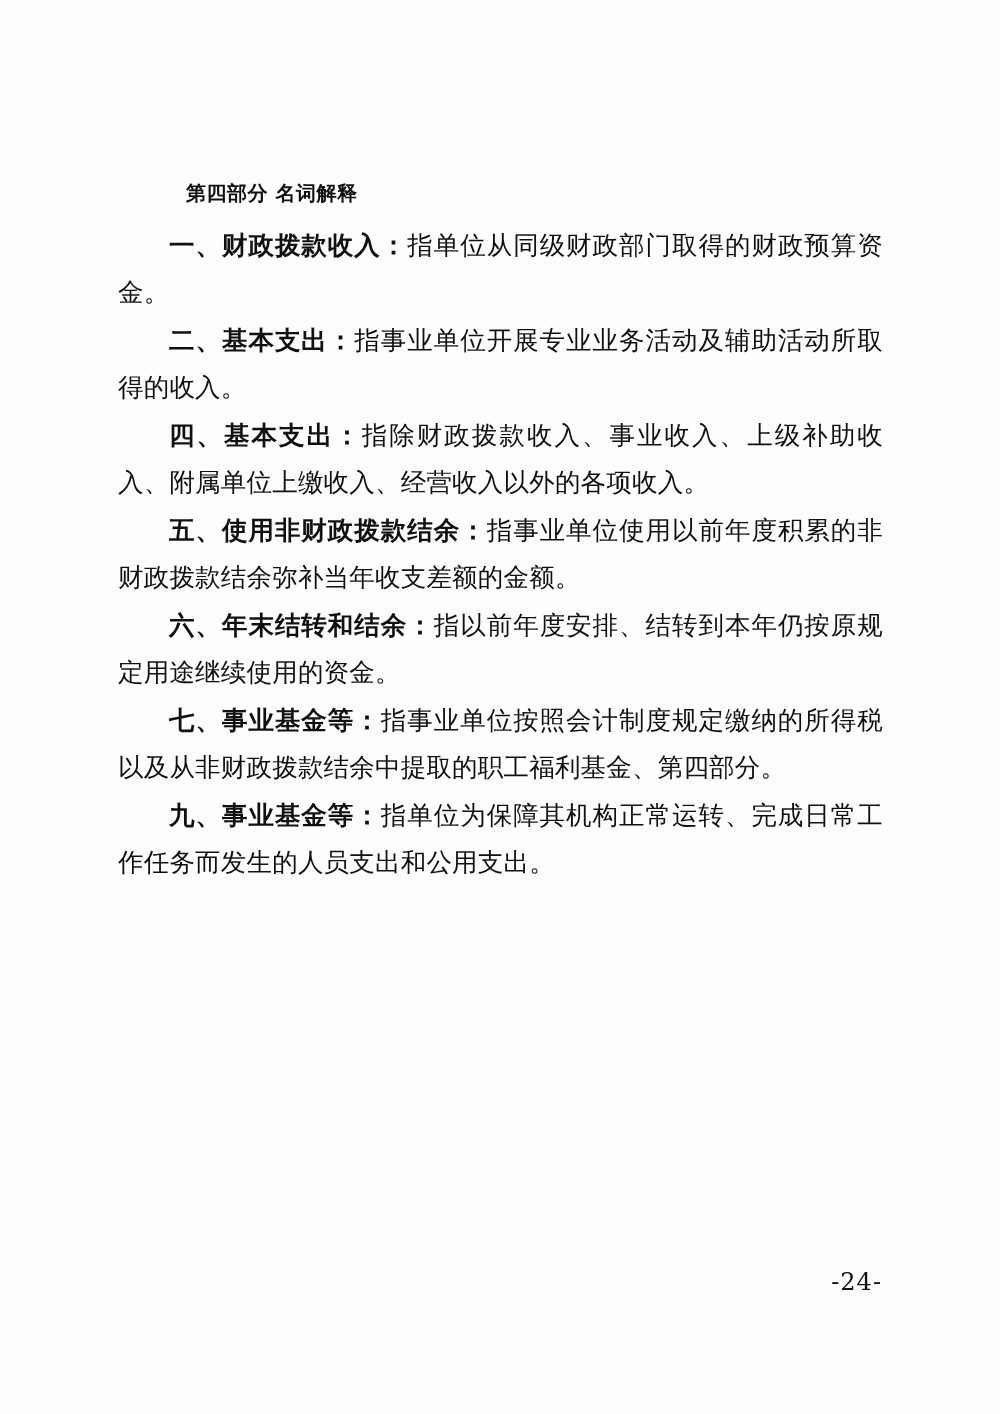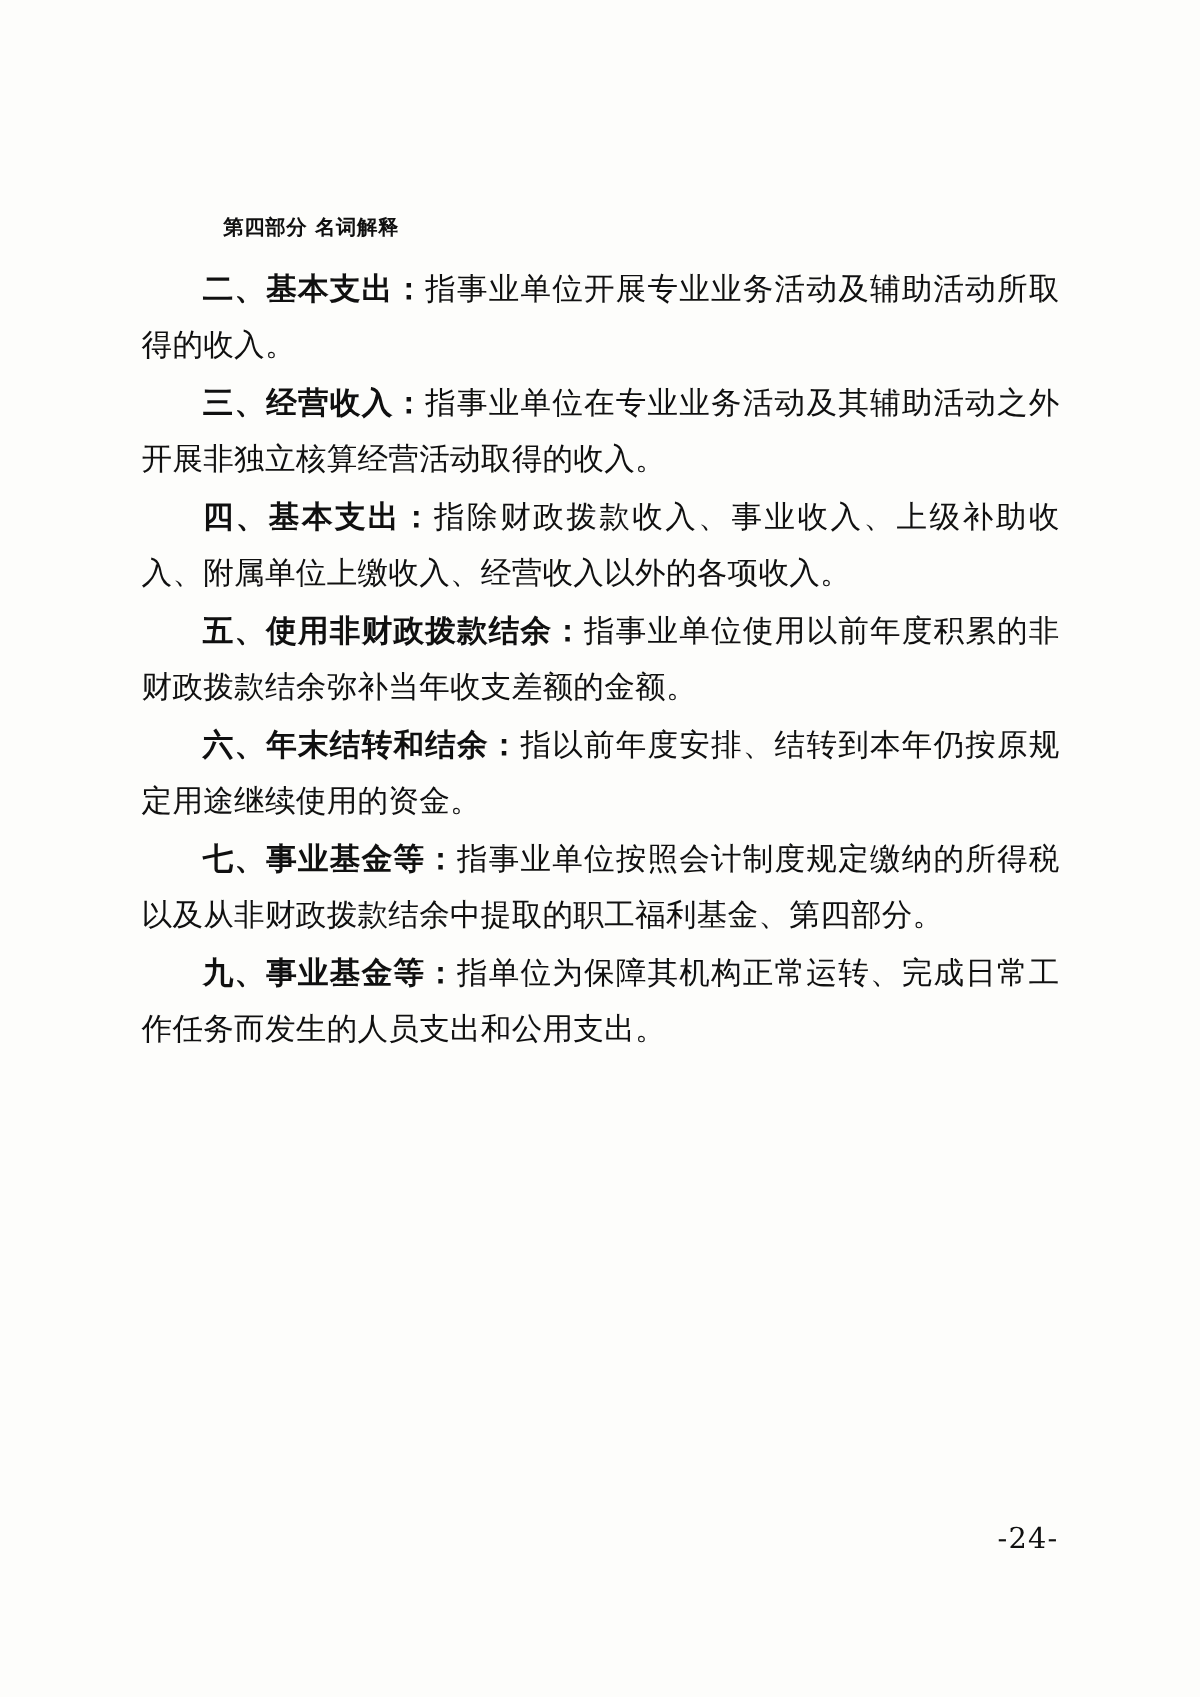--- a/index.html
+++ b/index.html
@@ -22,21 +22,21 @@
     height: 1414px;
     background: #fdfdfb;
   }
   .content {
     position: absolute;
     left: 118px;
     top: 178px;
     width: 765px;
   }
   .doc-heading {
-    font-size: 17px;
+    font-size: 20px;
     font-weight: 700;
     letter-spacing: 0.5px;
     margin: 0 0 14px 0;
     padding-left: 68px;
     line-height: 1.5;
     font-family: "DejaVu Sans", "Liberation Sans", sans-serif;
   }
   .para {
     font-size: 25.5px;
     line-height: 47px;
@@ -61,28 +61,28 @@
   }
 </style>
 </head>
 <body>
 
 <div class="page">
   <div class="content">
 
     <h1 class="doc-heading">第四部分  名词解释</h1>
 
+    <p class="para">
+      <span class="lead">一、财政拨款收入：</span><span>指单位从同级财政部门取得的财政预算资金。</span>
+    </p>
 
     <p class="para">
       <span class="lead">二、基本支出：</span><span>指事业单位开展专业业务活动及辅助活动所取得的收入。</span>
     </p>
 
-    <p class="para">
-      <span class="lead">三、经营收入：</span><span>指事业单位在专业业务活动及其辅助活动之外开展非独立核算经营活动取得的收入。</span>
-    </p>
 
     <p class="para">
       <span class="lead">四、基本支出：</span><span>指除财政拨款收入、事业收入、上级补助收入、附属单位上缴收入、经营收入以外的各项收入。</span>
     </p>
 
     <p class="para">
       <span class="lead">五、使用非财政拨款结余：</span><span>指事业单位使用以前年度积累的非财政拨款结余弥补当年收支差额的金额。</span>
     </p>
 
     <p class="para">

